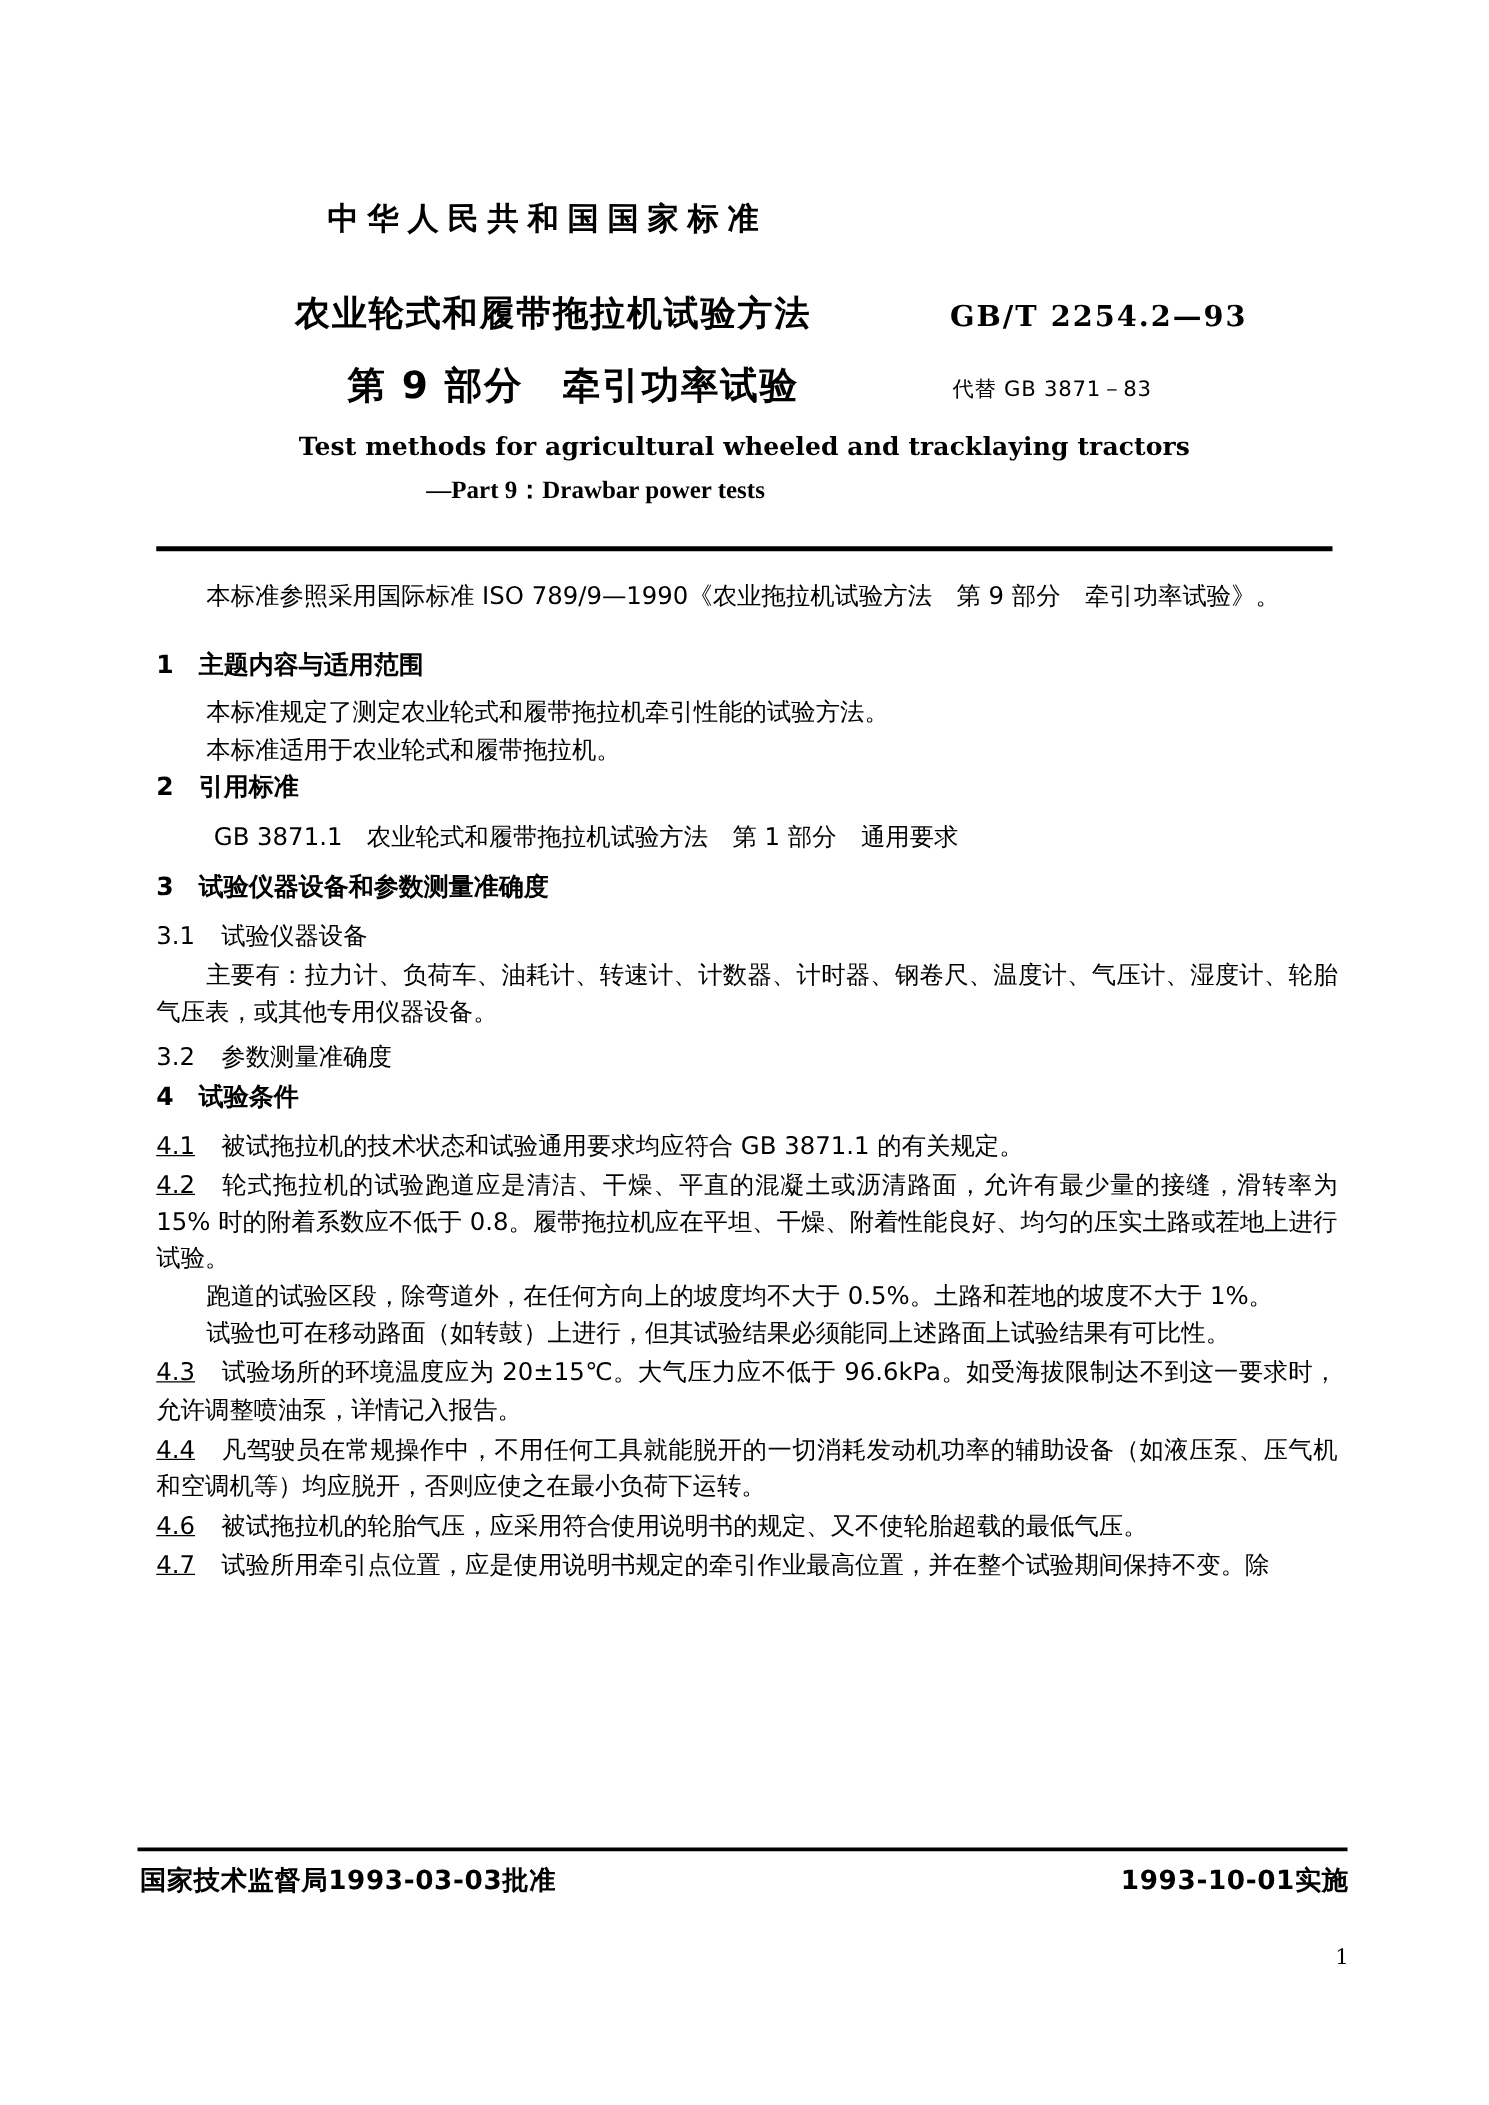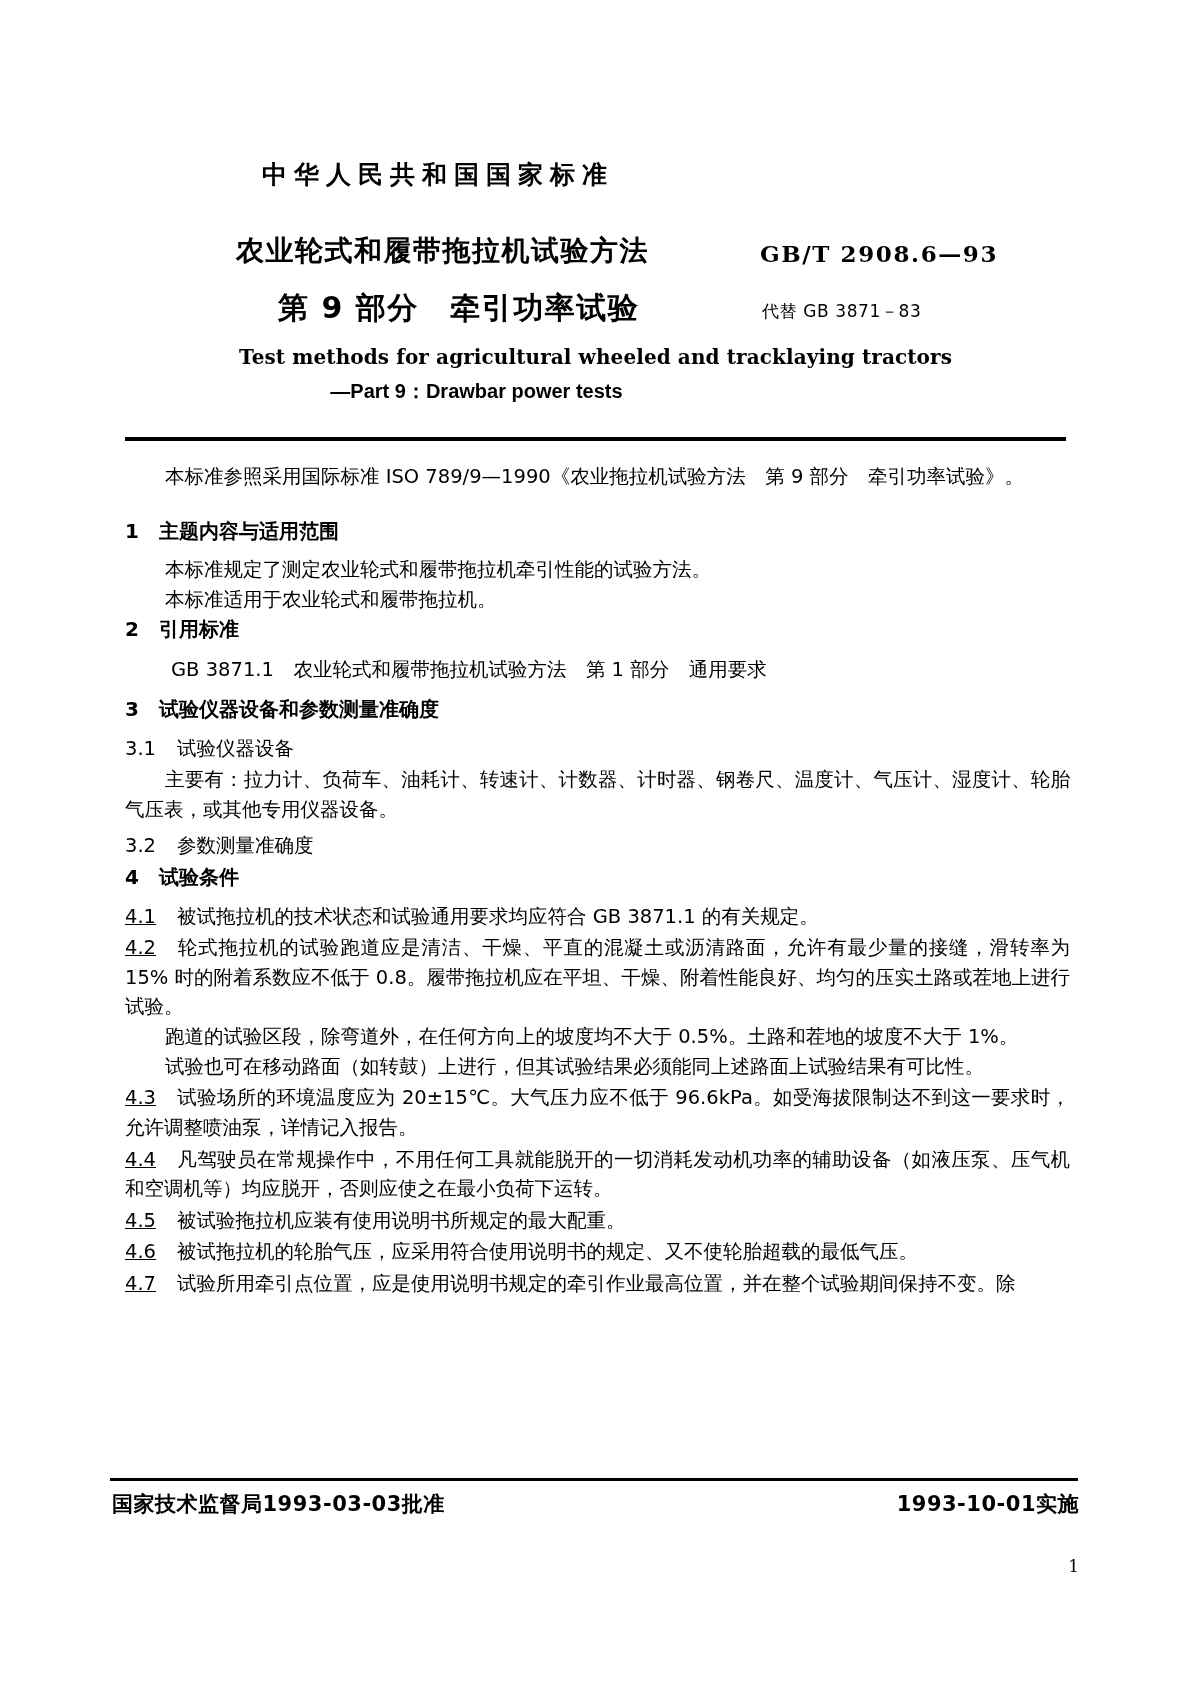--- a/index.html
+++ b/index.html
@@ -90,21 +90,21 @@
     letter-spacing: 0.1px;
   }
   .title-en-2 {
     position: absolute;
     left: 0;
     top: 378px;
     width: 953px;
     text-align: center;
     font-size: 20px;
     font-weight: bold;
-    font-family: Liberation Sans, sans-serif;
+    font-family: Liberation Serif, serif;
   }
   .rule-top {
     position: absolute;
     left: 125px;
     top: 437px;
     width: 941px;
     height: 4px;
     background: #000000;
   }
 
@@ -204,21 +204,21 @@
 
 <div id="page">
 
   <div class="header-area">
     <div class="national-standard-line cn">中华人民共和国国家标准</div>
 
     <div class="title-cn-1 cn">农业轮式和履带拖拉机试验方法</div>
 
     <div class="title-cn-2 cn">第 9 部分　牵引功率试验</div>
 
-    <div class="std-number">GB/T 2908.6—93</div>
+    <div class="std-number">GB/T 2254.2—93</div>
 
     <div class="std-replaces cn">代替 GB 3871－83</div>
 
     <div class="title-en-1">Test methods for agricultural wheeled and tracklaying tractors</div>
 
     <div class="title-en-2">—Part 9：Drawbar power tests</div>
   </div>
 
   <div class="rule-top"></div>
 
@@ -265,23 +265,20 @@
     <p class="para cont">试验也可在移动路面（如转鼓）上进行，但其试验结果必须能同上述路面上试验结果有可比性。</p>
 
     <p class="para clause">
       <span class="num">4.3</span><span>试验场所的环境温度应为 20±15℃。大气压力应不低于 96.6kPa。如受海拔限制达不到这一要求时，允许调整喷油泵，详情记入报告。</span>
     </p>
 
     <p class="para clause">
       <span class="num">4.4</span><span>凡驾驶员在常规操作中，不用任何工具就能脱开的一切消耗发动机功率的辅助设备（如液压泵、压气机和空调机等）均应脱开，否则应使之在最小负荷下运转。</span>
     </p>
 
-    <p class="para clause">
-      <span class="num">4.5</span><span>被试验拖拉机应装有使用说明书所规定的最大配重。</span>
-    </p>
 
     <p class="para clause">
       <span class="num">4.6</span><span>被试拖拉机的轮胎气压，应采用符合使用说明书的规定、又不使轮胎超载的最低气压。</span>
     </p>
 
     <p class="para clause">
       <span class="num">4.7</span><span>试验所用牵引点位置，应是使用说明书规定的牵引作业最高位置，并在整个试验期间保持不变。除</span>
     </p>
 
   </div>

